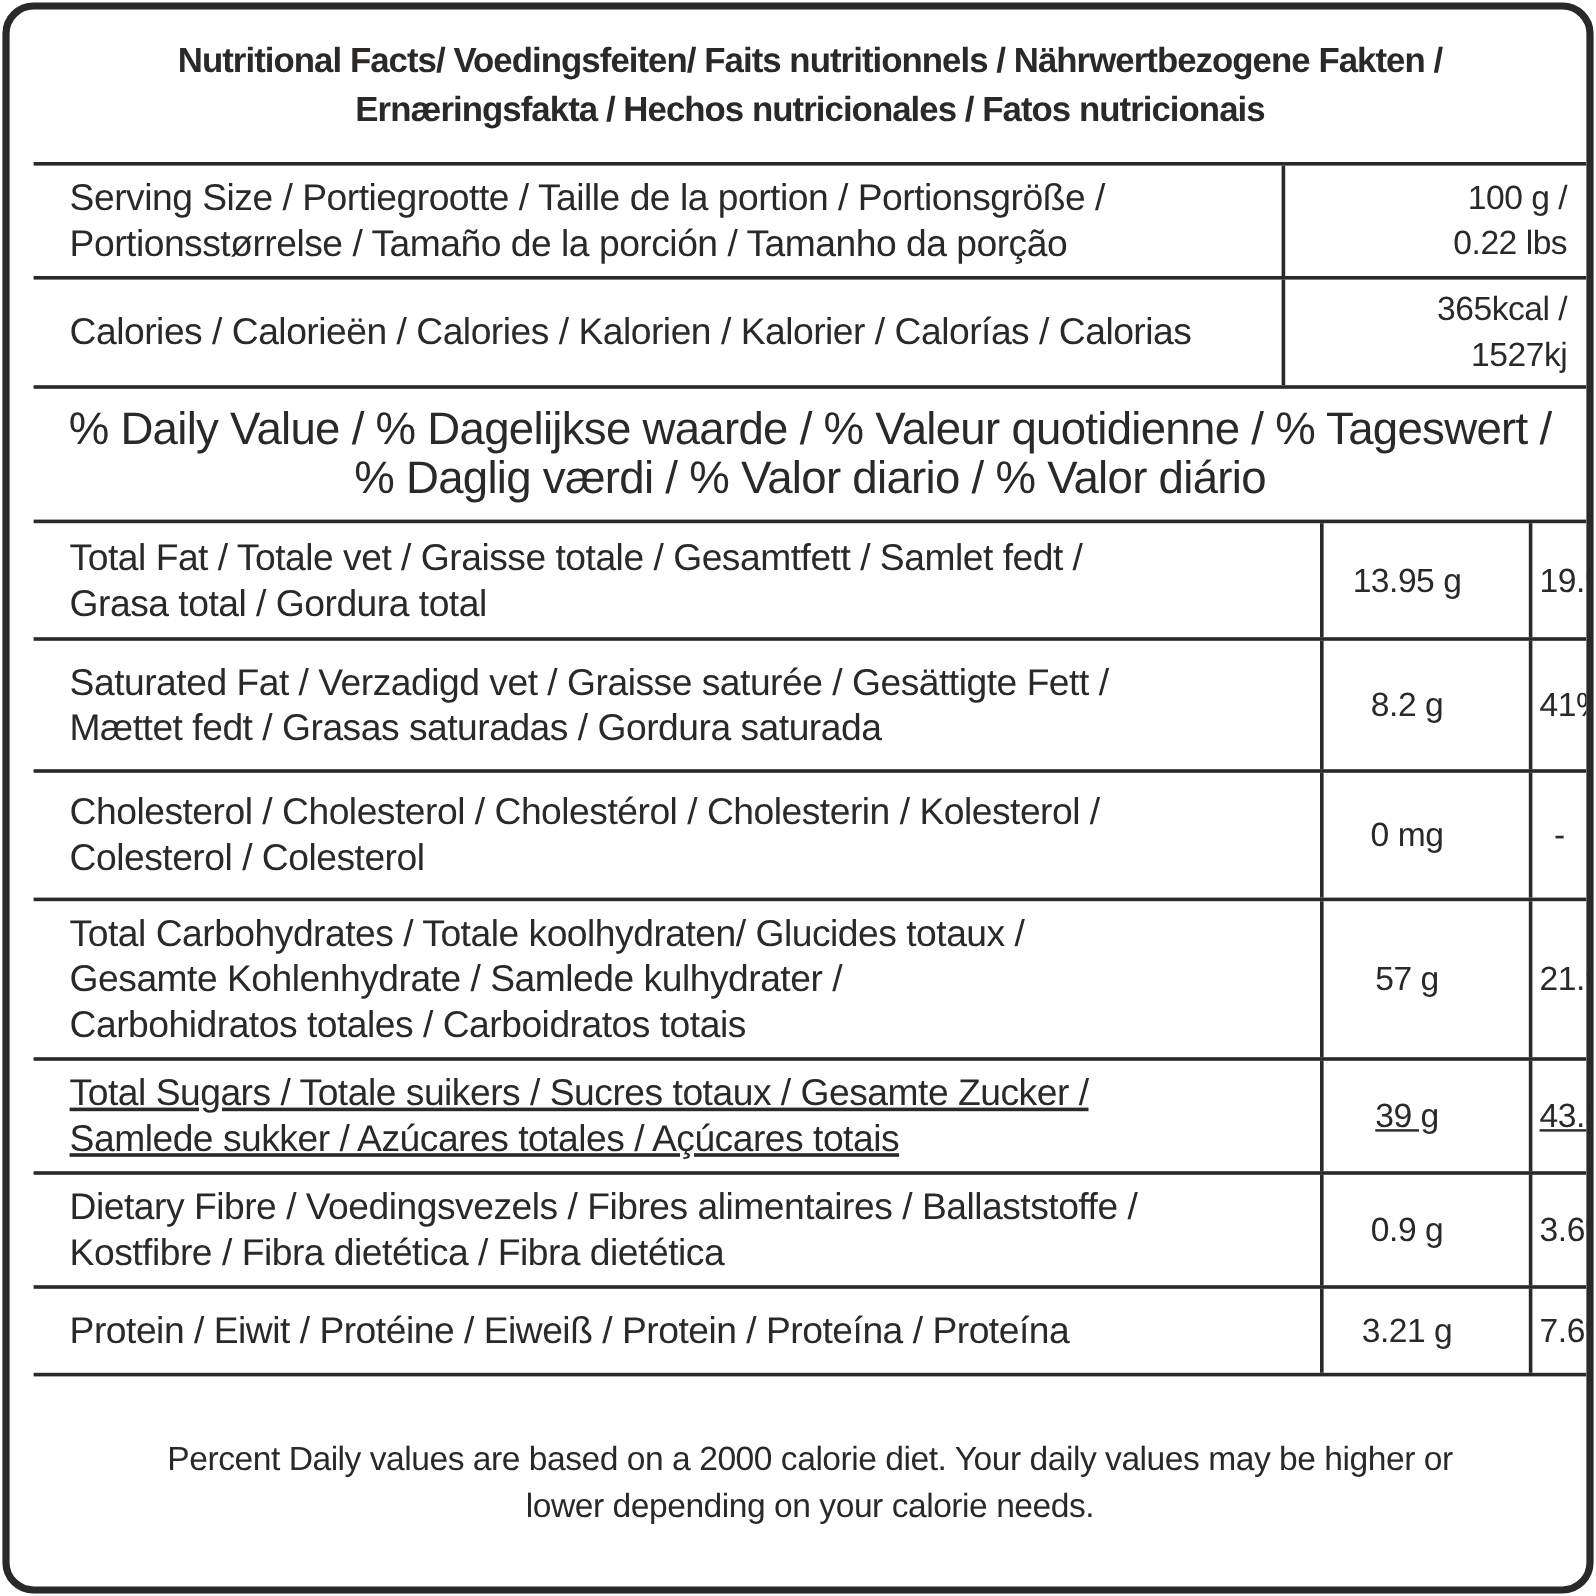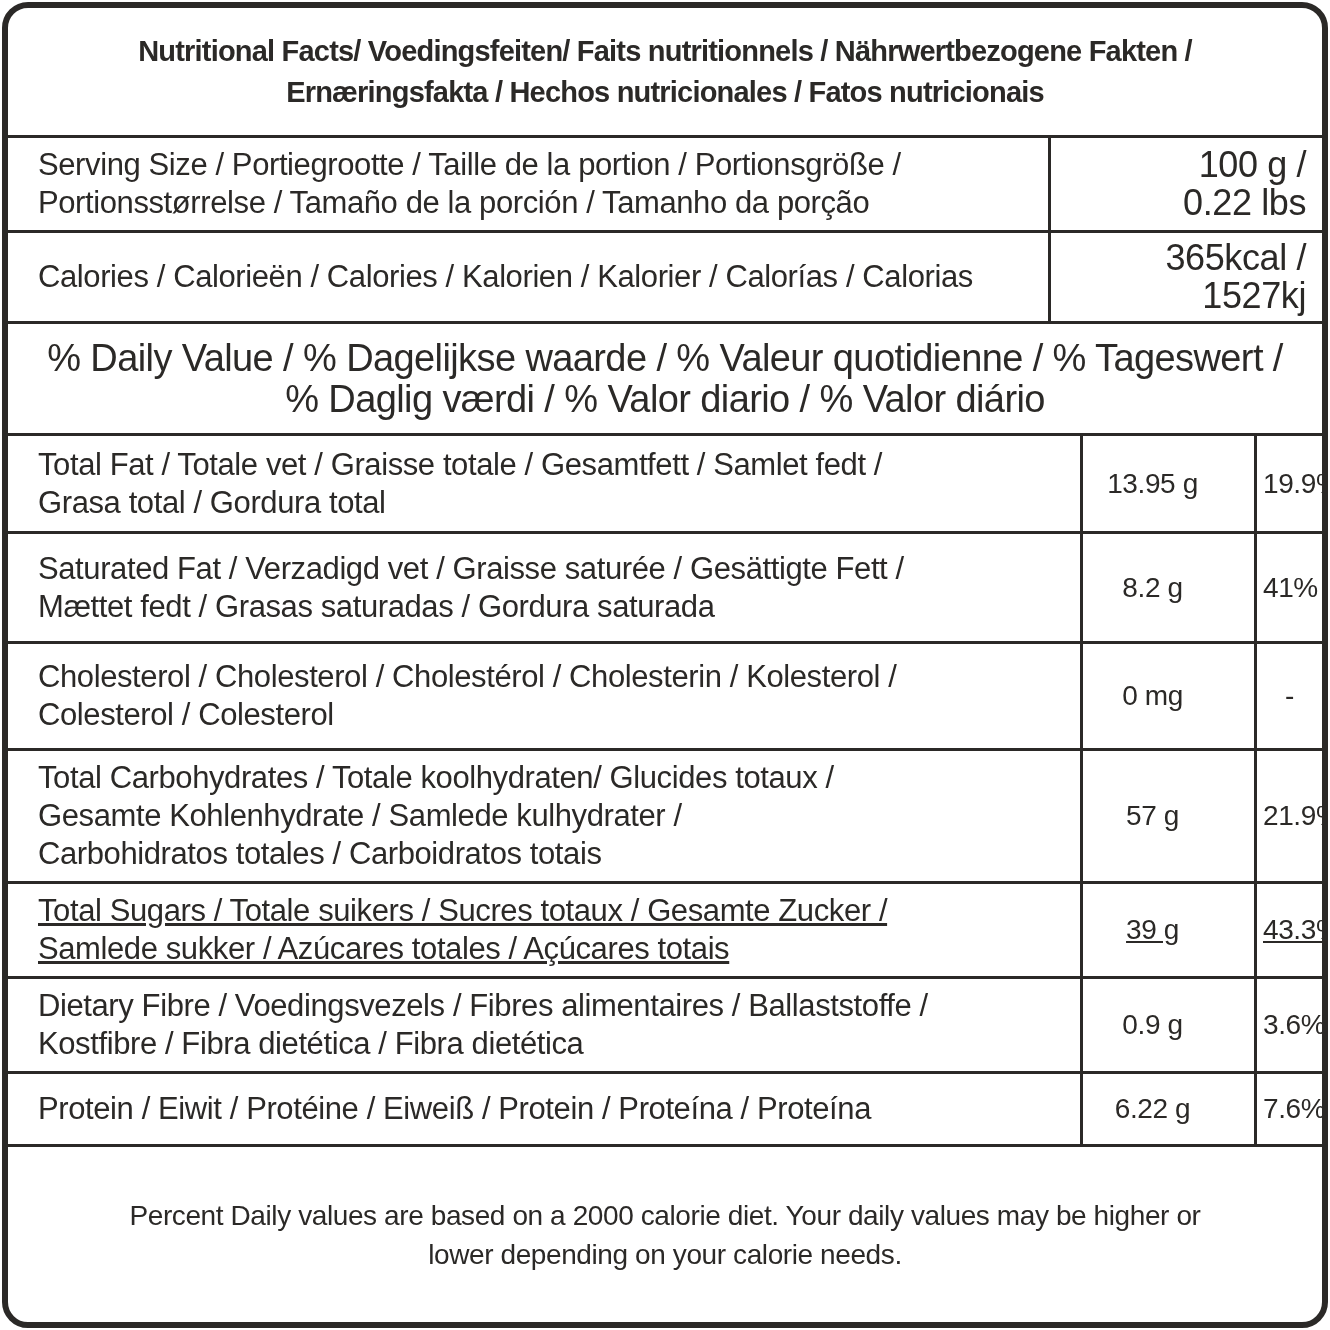--- a/index.html
+++ b/index.html
@@ -13,21 +13,21 @@
     position: absolute;
     top: 2px; left: 2px;
     width: 1326px; height: 1326px;
     background: #ffffff;
     border: 6px solid #2b2927;
     border-radius: 26px;
     overflow: hidden;
     display: flex;
     flex-direction: column;
   }
-  .row { border-top: 3px solid #2b2927; display: grid; flex: 0 0 auto; }
+  .row { border-top: 3px solid #2b2927; display: grid; flex: 0 0 auto; margin-left: 20px; }
   .row.first { border-top: none; }
   .full { display: flex; align-items: center; justify-content: center; text-align: center; }
   .kv { grid-template-columns: 1040px 1fr; }
   .nutrient { grid-template-columns: 1040px 142px 1fr; gap: 32px; }
 
   .r-title    { min-height: 127px; }
   .r-serving  { min-height: 95px;  }
   .r-calories { min-height: 90px;  }
   .r-dvhead   { min-height: 112px; }
   .r-fat      { min-height: 98px;  }
@@ -62,21 +62,21 @@
     line-height: 38px;
     letter-spacing: -0.4px;
     white-space: pre-line;
     padding: 8px 20px 8px 30px;
     overflow-wrap: break-word;
   }
   .cell-value {
     border-left: 3px solid #2b2927;
     display: flex; align-items: center; justify-content: flex-end;
     text-align: right;
-    font-size: 36px;
+    font-size: 28px;
     line-height: 38px;
     letter-spacing: -0.4px;
     white-space: pre-line;
     padding: 6px 16px 6px 8px;
   }
   .cell-amount, .cell-dv {
     border-left: 3px solid #2b2927;
     display: flex; align-items: center; justify-content: center;
     text-align: center;
     font-size: 28px;
@@ -157,21 +157,21 @@
 
   <div class="row nutrient r-fibre">
     <div class="cell-label">Dietary Fibre / Voedingsvezels / Fibres alimentaires / Ballaststoffe /
 Kostfibre / Fibra dietética / Fibra dietética</div>
     <div class="cell-amount">0.9 g</div>
     <div class="cell-dv">3.6%</div>
   </div>
 
   <div class="row nutrient r-protein">
     <div class="cell-label">Protein / Eiwit / Protéine / Eiweiß / Protein / Proteína / Proteína</div>
-    <div class="cell-amount">6.22 g</div>
+    <div class="cell-amount">3.21 g</div>
     <div class="cell-dv">7.6%</div>
   </div>
 
 
   <div class="row full r-footer">
     <div class="footer-text">Percent Daily values are based on a 2000 calorie diet. Your daily values may be higher or
 lower depending on your calorie needs.</div>
   </div>
 
 </div>

